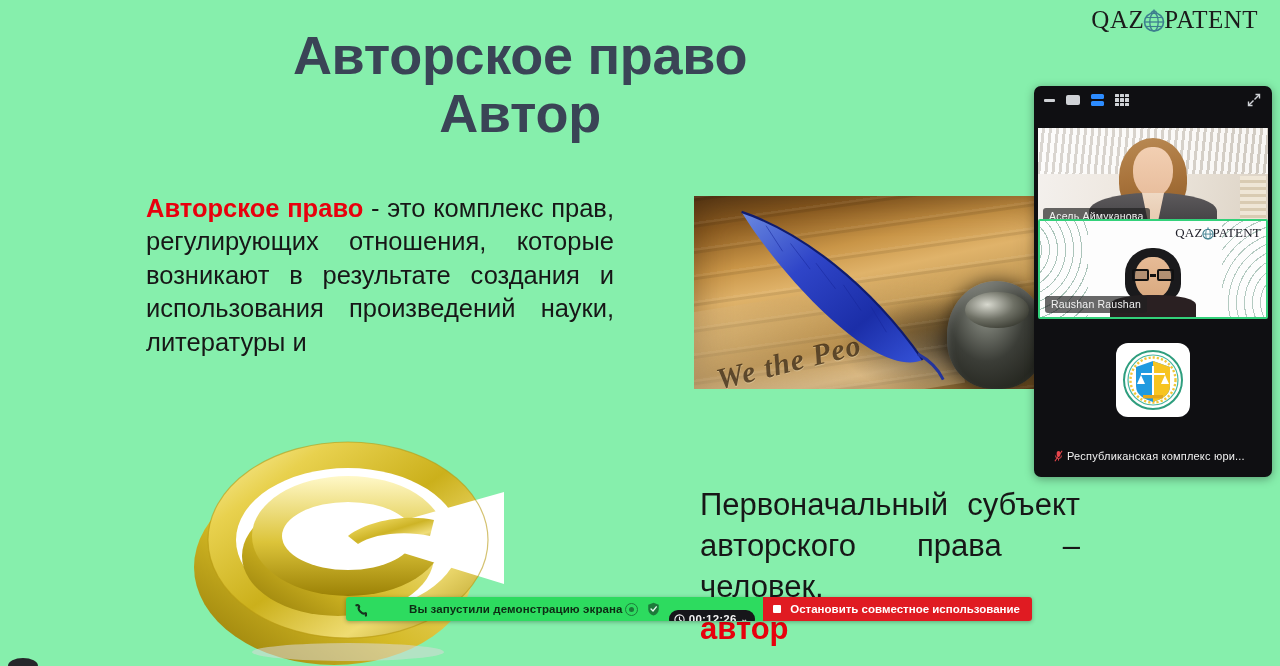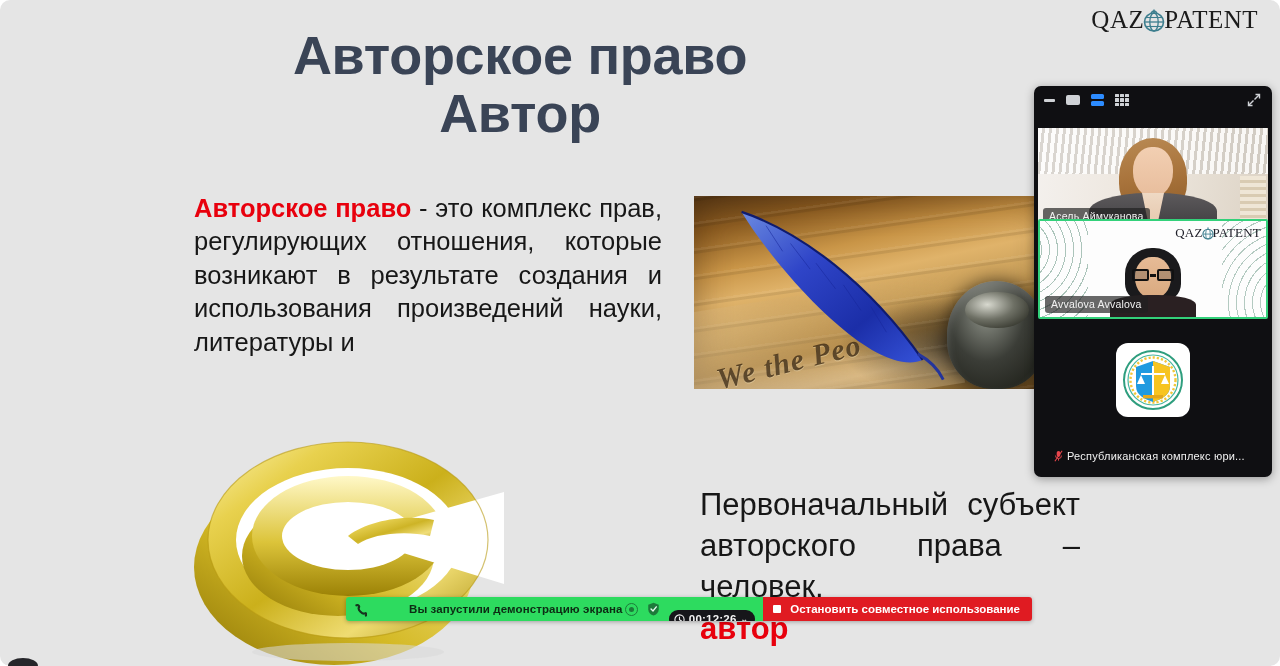--- a/index.html
+++ b/index.html
@@ -2,21 +2,21 @@
 <html><head>
 <meta charset="utf-8">
 <style>
   * { box-sizing: border-box; margin: 0; padding: 0; }
   html, body {
     width: 1280px; height: 666px;
     background: #ffffff;
     font-family: "Liberation Sans", sans-serif;
     overflow: hidden;
   }
-  #stage { position: relative; width: 1280px; height: 666px; background: #e5e5e5; border-radius: 10px; }
+  #stage { position: relative; width: 1280px; height: 666px; background: #86efac; }
 
   
   .brand {
     position: absolute; right: 22px; top: 6px;
     display: flex; align-items: center;
     font-family: "Liberation Serif", serif;
     font-size: 25px; letter-spacing: .5px; color: #1b1b1b;
   }
   .brand .globe {
     position: relative; width: 26px; height: 26px; margin: 0 -3px;
@@ -33,21 +33,21 @@
     font-size: 54px;
     line-height: 1.08;
     letter-spacing: -0.3px;
   }
   .slide-title .l2 { display: block; }
 
   
   .para-left {
     position: absolute; left: 146px; top: 192px; width: 468px;
     font-size: 25.5px; line-height: 1.31; color: #171717;
-    text-align: justify; text-justify: inter-word; margin-left: 48px;
+    text-align: justify; text-justify: inter-word;
   }
   .para-left .hl { color: #e8000d; font-weight: bold; }
   .para-left .lastline { text-align: left; }
 
   
   .para-right {
     position: absolute; left: 700px; top: 484px; width: 380px;
     font-size: 31px; line-height: 1.33; color: #171717;
     text-align: justify; text-justify: inter-word;
   }
@@ -474,21 +474,21 @@
         <span>PATENT</span>
       </div>
       <div class="hair2"></div>
       <div class="face2"></div>
       <div class="glasses">
           <i></i>
           <i></i>
         </div>
       <div class="torso2"></div>
       <div class="namebadge">
-        <span>Avvalova Avvalova</span>
+        <span>Raushan Raushan</span>
       </div>
     </div>
 
     <div class="tile" id="tile3">
       <div class="avatar">
         <svg viewBox="0 0 64 64" width="64" height="64">
           <circle cx="32" cy="32" r="30" fill="#fff"></circle>
           <circle cx="32" cy="32" r="29" fill="none" stroke="#2f9e7e" stroke-width="2"></circle>
           <circle cx="32" cy="32" r="25" fill="none" stroke="#46b7a0" stroke-width="1.2"></circle>
           <circle cx="32" cy="32" r="22.5" fill="none" stroke="#f2c73a" stroke-width="2.4" stroke-dasharray="2.2 2"></circle>

